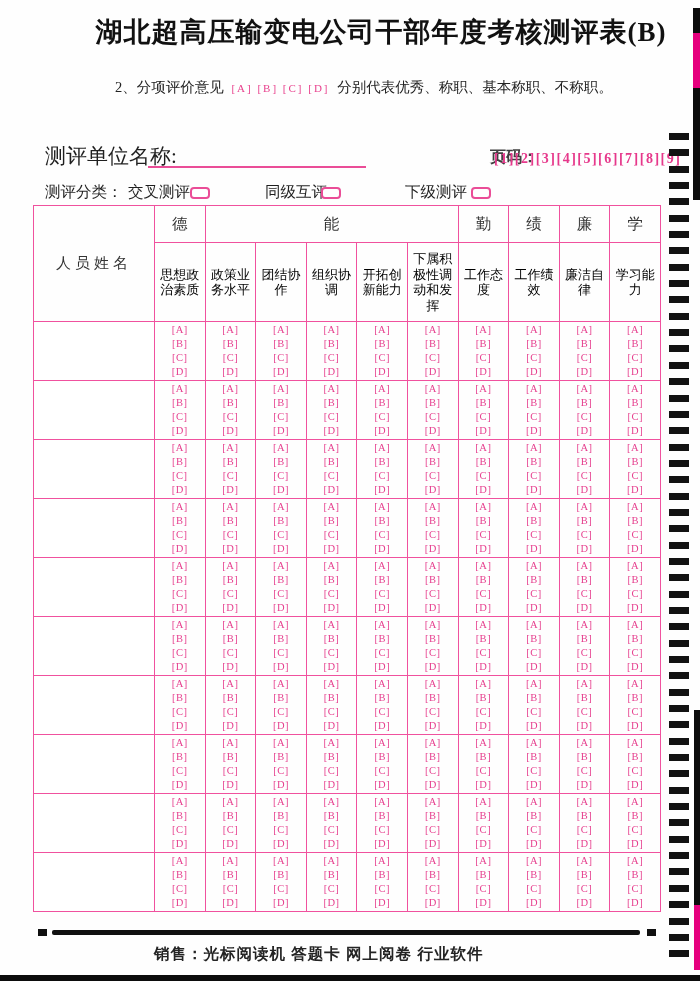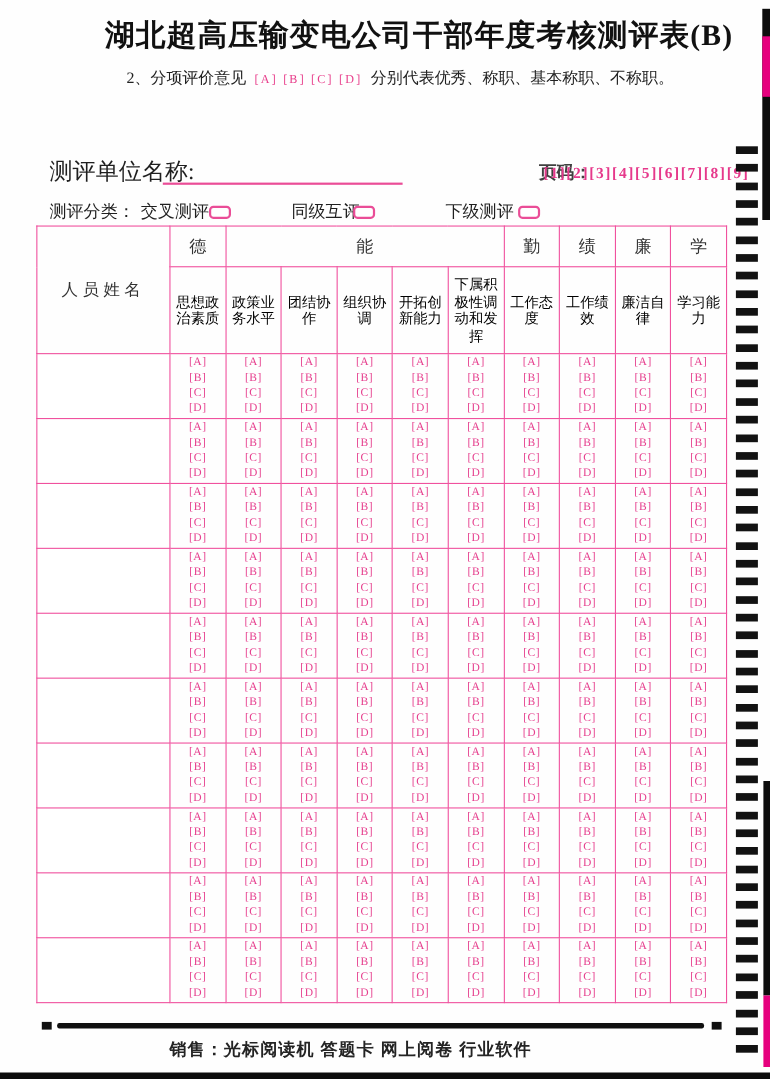--- a/index.html
+++ b/index.html
@@ -8,21 +8,21 @@
     overflow:hidden;font-family:"Liberation Serif", serif;color:#1f1f1f;
   }
   .abs{position:absolute;}
   
   .title{
     left:0;top:14px;width:700px;text-align:center;
     font-size:27px;font-weight:bold;letter-spacing:1px;color:#111;padding-left:31px;
   }
   .notes{left:40px;top:60px;width:620px;font-size:14.5px;line-height:23.5px;color:#222;}
   .note-line{white-space:nowrap;}
-  .note-indent{margin-left:75px;}
+  .note-indent{margin-left:75px;margin-top:16px;}
   .opt-pink{color:#e8418d;font-size:11px;letter-spacing:2px;margin:0 4px;}
   .fill-good{
     display:inline-block;width:22px;height:9px;background:#111;border-radius:3px;
     vertical-align:middle;margin:0 4px;
   }
   .wrong-marks{color:#c9397d;font-size:11px;letter-spacing:1px;margin:0 4px;}
   
   .unit-label{left:45px;top:142px;font-size:21px;text-align:center;}
   .unit-line{left:148px;top:166px;width:218px;border-top:2px solid #ea4d97;height:0;}
   .pageno-label{left:445px;top:147px;font-size:16px;font-weight:bold;color:#404040;margin-left:45px;}

